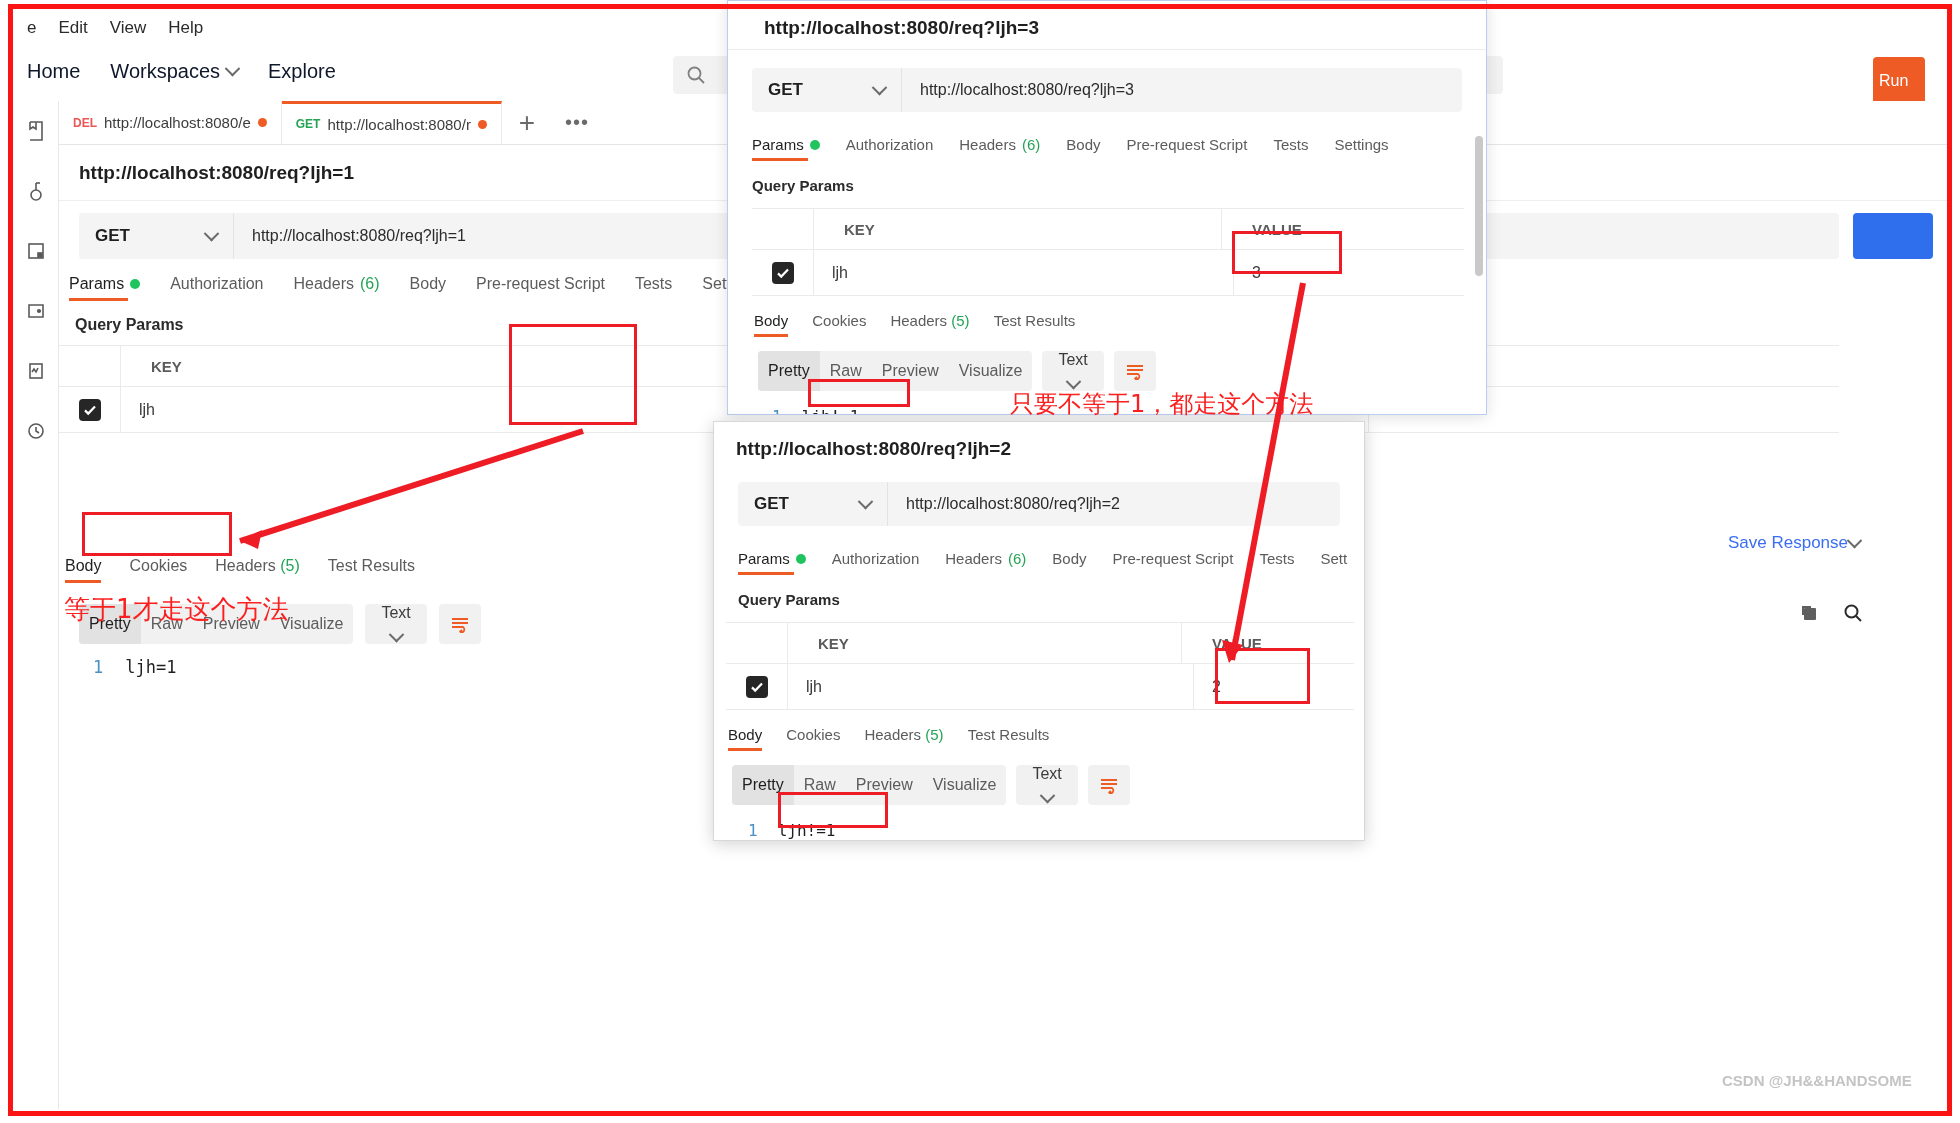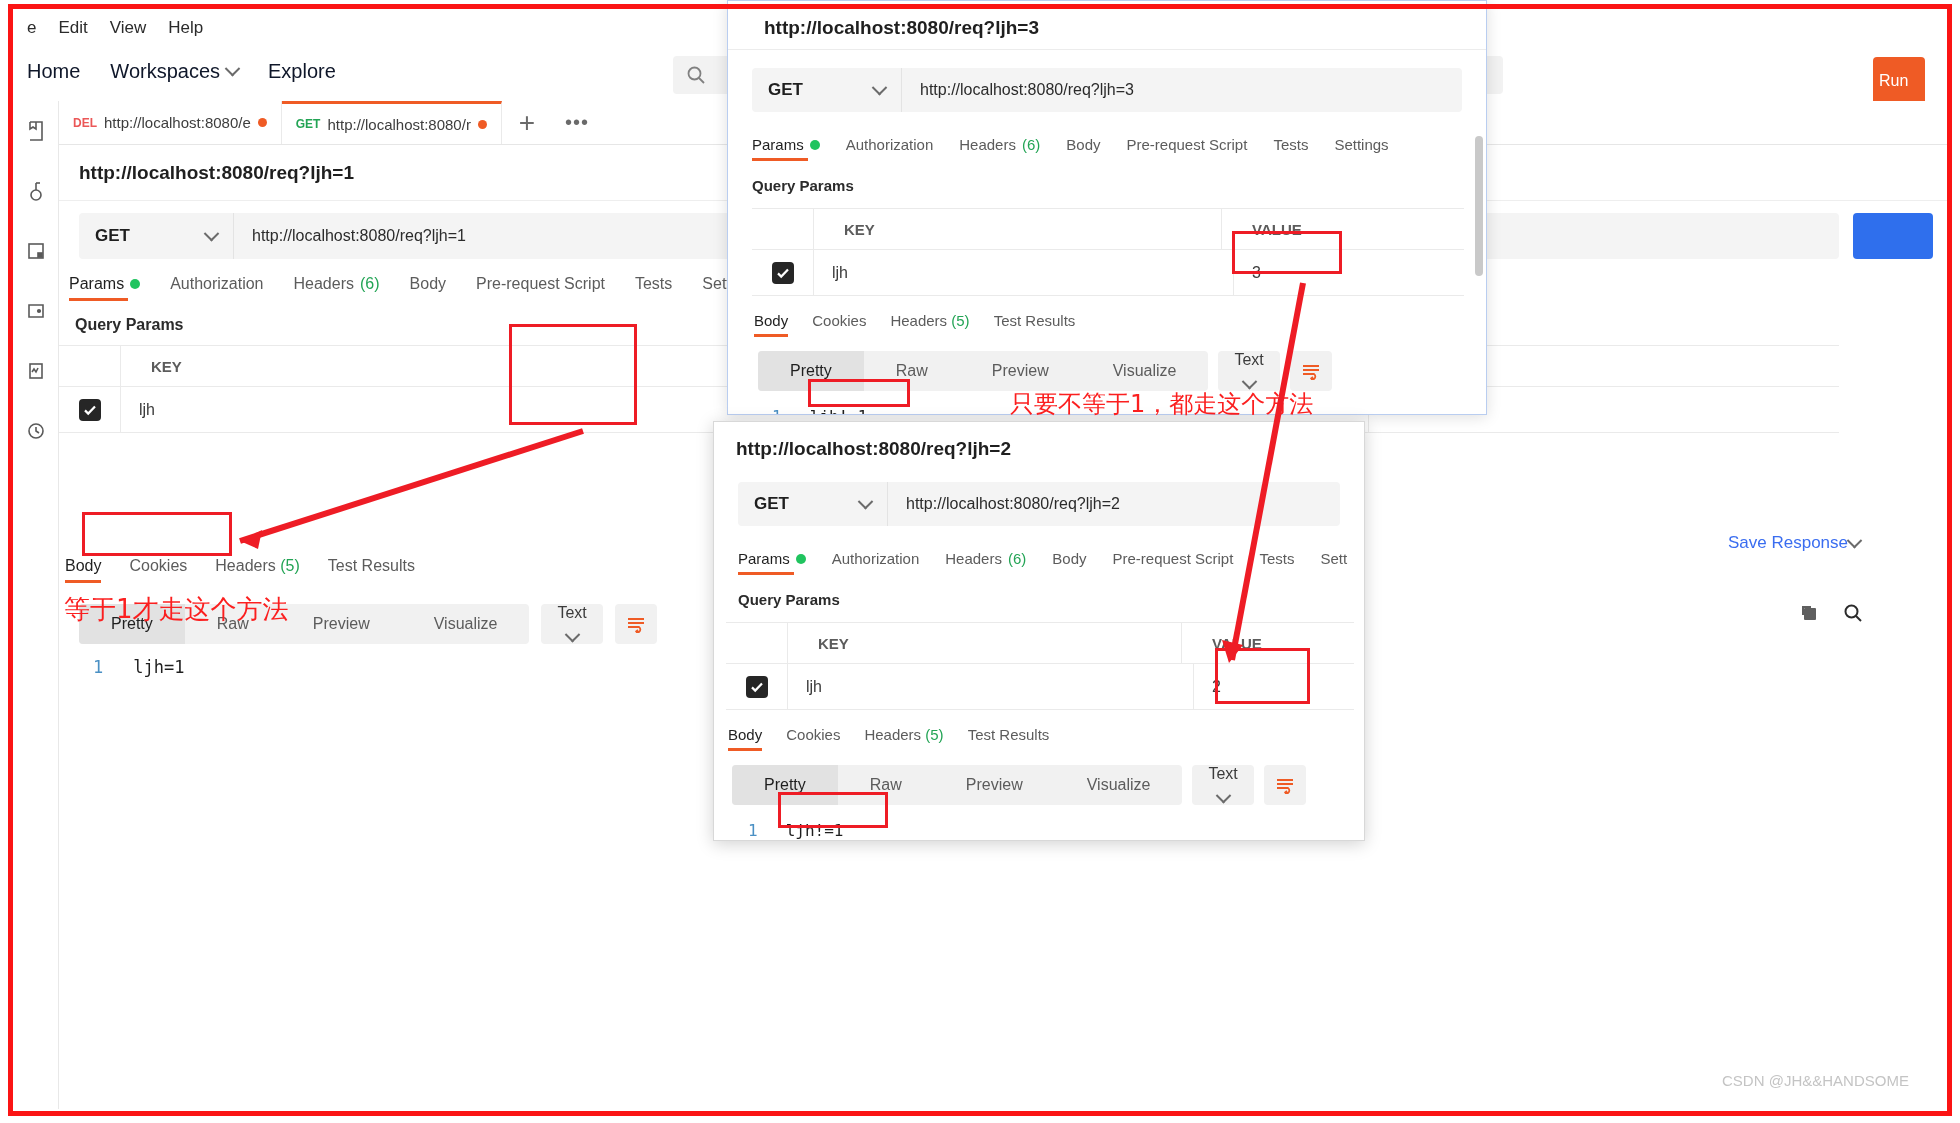--- a/index.html
+++ b/index.html
@@ -76,28 +76,28 @@
   .cbx svg { width:14px; height:14px; }
 
   
   .resp-tabs { position:absolute; left:52px; top:548px; display:flex; gap:28px; font-size:16px; color:#5c5c5c; }
   .resp-tabs .rt { padding-bottom:8px; position:relative; }
   .resp-tabs .rt.active { color:#1f1f1f; }
   .resp-tabs .rt.active::after { content:""; position:absolute; left:0; right:0; bottom:0; height:3px; background:#ef5b25; }
 
   .seg { position:absolute; left:66px; top:595px; display:flex; align-items:center; gap:12px; }
   .seggroup { display:flex; background:#f1f1f1; border-radius:4px; overflow:hidden; height:40px; }
-  .seggroup .sg { padding:0 32px; display:flex; align-items:center; font-size:16px; color:#5c5c5c; }
+  .seggroup .sg { padding:0 10px; display:flex; align-items:center; font-size:16px; color:#5c5c5c; }
   .seggroup .sg.active { background:#e2e2e2; color:#1f1f1f; }
   .pill { height:40px; background:#f1f1f1; border-radius:4px; display:flex; align-items:center; gap:10px; padding:0 16px; font-size:16px; color:#3b3b3b;flex-direction:column; }
   .wrapicon { height:40px; width:42px; background:#f1f1f1; border-radius:4px; display:flex; align-items:center; justify-content:center; }
 
   .code-line { position:absolute; left:80px; top:648px; display:flex; align-items:center; gap:22px; font-family:"DejaVu Sans Mono", monospace; font-size:17px; }
   .ln { color:#4a90c4; }
-  .ctext { color:#1f1f1f;margin-left:8px; }
+  .ctext { color:#1f1f1f; }
 
   
   .redbox { position:absolute; border:3px solid #ee1c25; z-index:40; pointer-events:none; }
   .cn-note { position:absolute; color:#fb1f1f; font-size:26px; z-index:45; white-space:nowrap; font-family:"DejaVu Sans", sans-serif; }
   .arrowsvg { position:absolute; left:0; top:0; width:1960px; height:1123px; z-index:46; pointer-events:none; }
 
   
   .fw { position:absolute; background:#fff; z-index:30; overflow:hidden; }
   .fw.w3 { left:727px; top:0px; width:760px; height:415px; border:1px solid #b9cdf0; box-shadow:0 2px 14px rgba(0,0,0,.13); }
   .fw.w2 { left:713px; top:421px; width:652px; height:420px; border:1px solid #d8d8d8; box-shadow:0 3px 16px rgba(0,0,0,.18); }
@@ -118,21 +118,21 @@
   .fw-resp-tabs .rt.active { color:#1f1f1f; }
   .fw-resp-tabs .rt.active::after { content:""; position:absolute; left:0; right:0; bottom:0; height:3px; background:#ef5b25; }
   .fw-seg { display:flex; align-items:center; gap:10px; margin:14px 0 0 30px; }
   .fw-code { display:flex; align-items:center; gap:20px; margin:16px 0 0 44px; font-family:"DejaVu Sans Mono", monospace; font-size:16px; }
 
   .fw-scroll { position:absolute; right:3px; top:135px; width:8px; height:140px; background:#c9c9c9; border-radius:4px; }
 
   .save-resp { position:absolute; left:1728px; top:533px; font-size:17px; color:#3a6df0; display:flex; align-items:center; gap:1px; z-index:20; }
   .resp-icons { position:absolute; left:1798px; top:602px; display:flex; gap:22px; z-index:20; }
 
-  .watermark { position:absolute; left:1722px; top:1072px; font-size:15px; color:#c4c4c4; z-index:55; }
+  .watermark { position:absolute; left:1722px; top:1072px; font-size:15px; color:#c4c4c4; z-index:55;font-weight:bold; }
 </style>
 </head>
 <body>
 
 <div id="root">
 
   <div class="main-window">
 
     <div class="menubar">
       <span class="mi">e</span>

